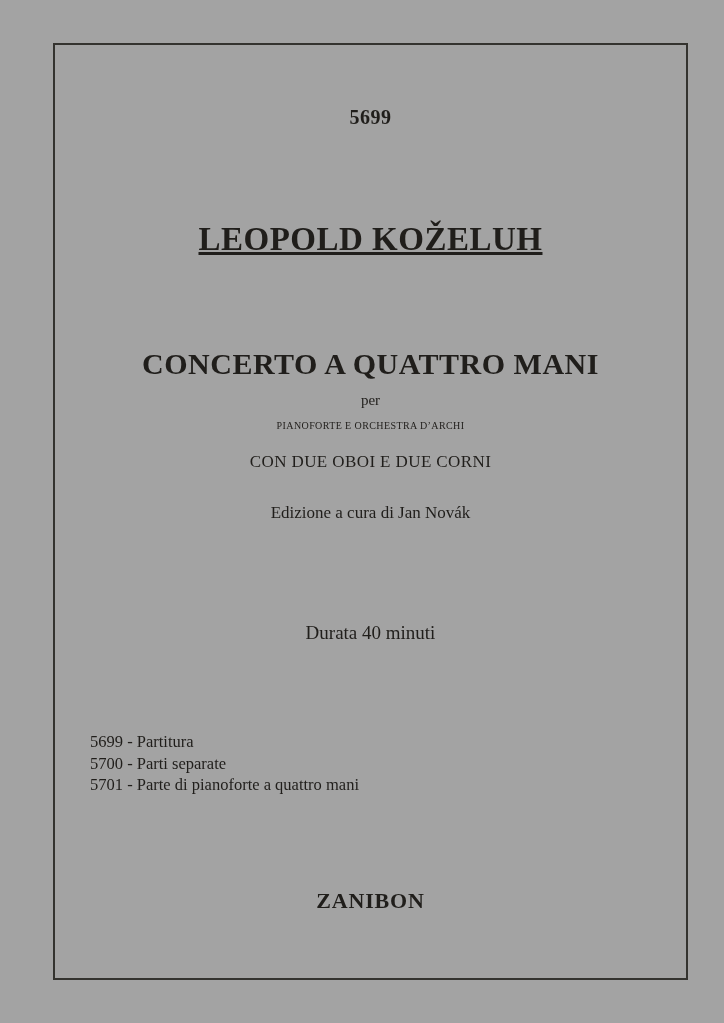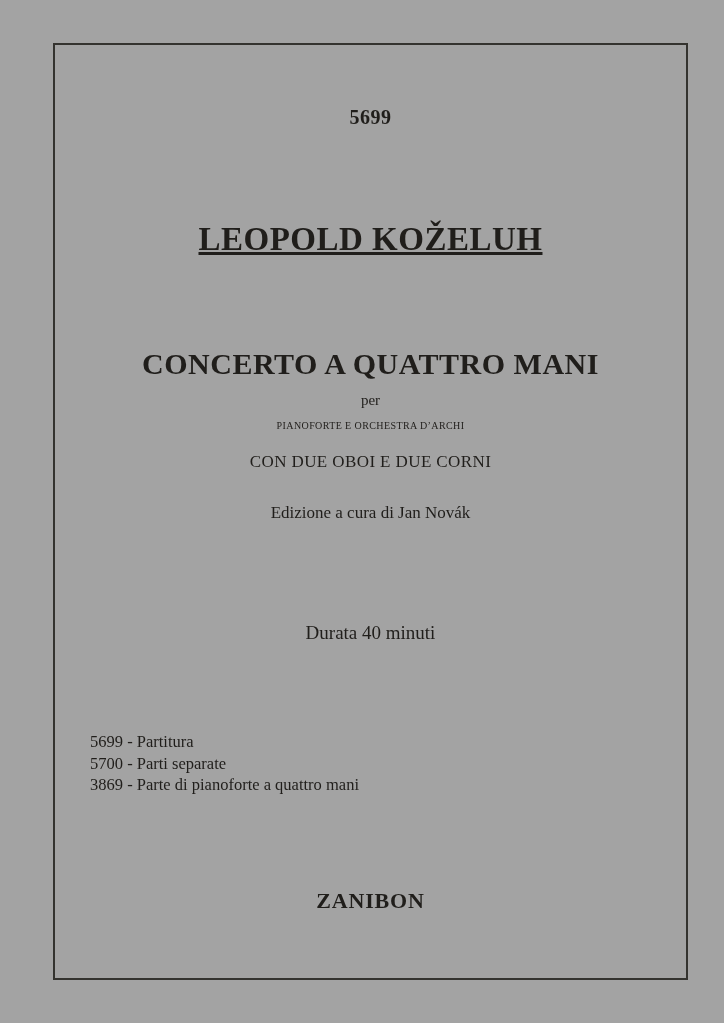--- a/index.html
+++ b/index.html
@@ -109,18 +109,18 @@
 
   <div class="text instr2">CON DUE OBOI E DUE CORNI</div>
 
   <div class="text editor">Edizione a cura di Jan Novák</div>
 
   <div class="text duration">Durata 40 minuti</div>
 
   <div class="catalog">
     <div class="catalog-line">5699 - Partitura</div>
     <div class="catalog-line">5700 - Parti separate</div>
-    <div class="catalog-line">3869 - Parte di pianoforte a quattro mani</div>
+    <div class="catalog-line">5701 - Parte di pianoforte a quattro mani</div>
   </div>
 
   <div class="text publisher">ZANIBON</div>
 
 </div>
 
 </body></html>

